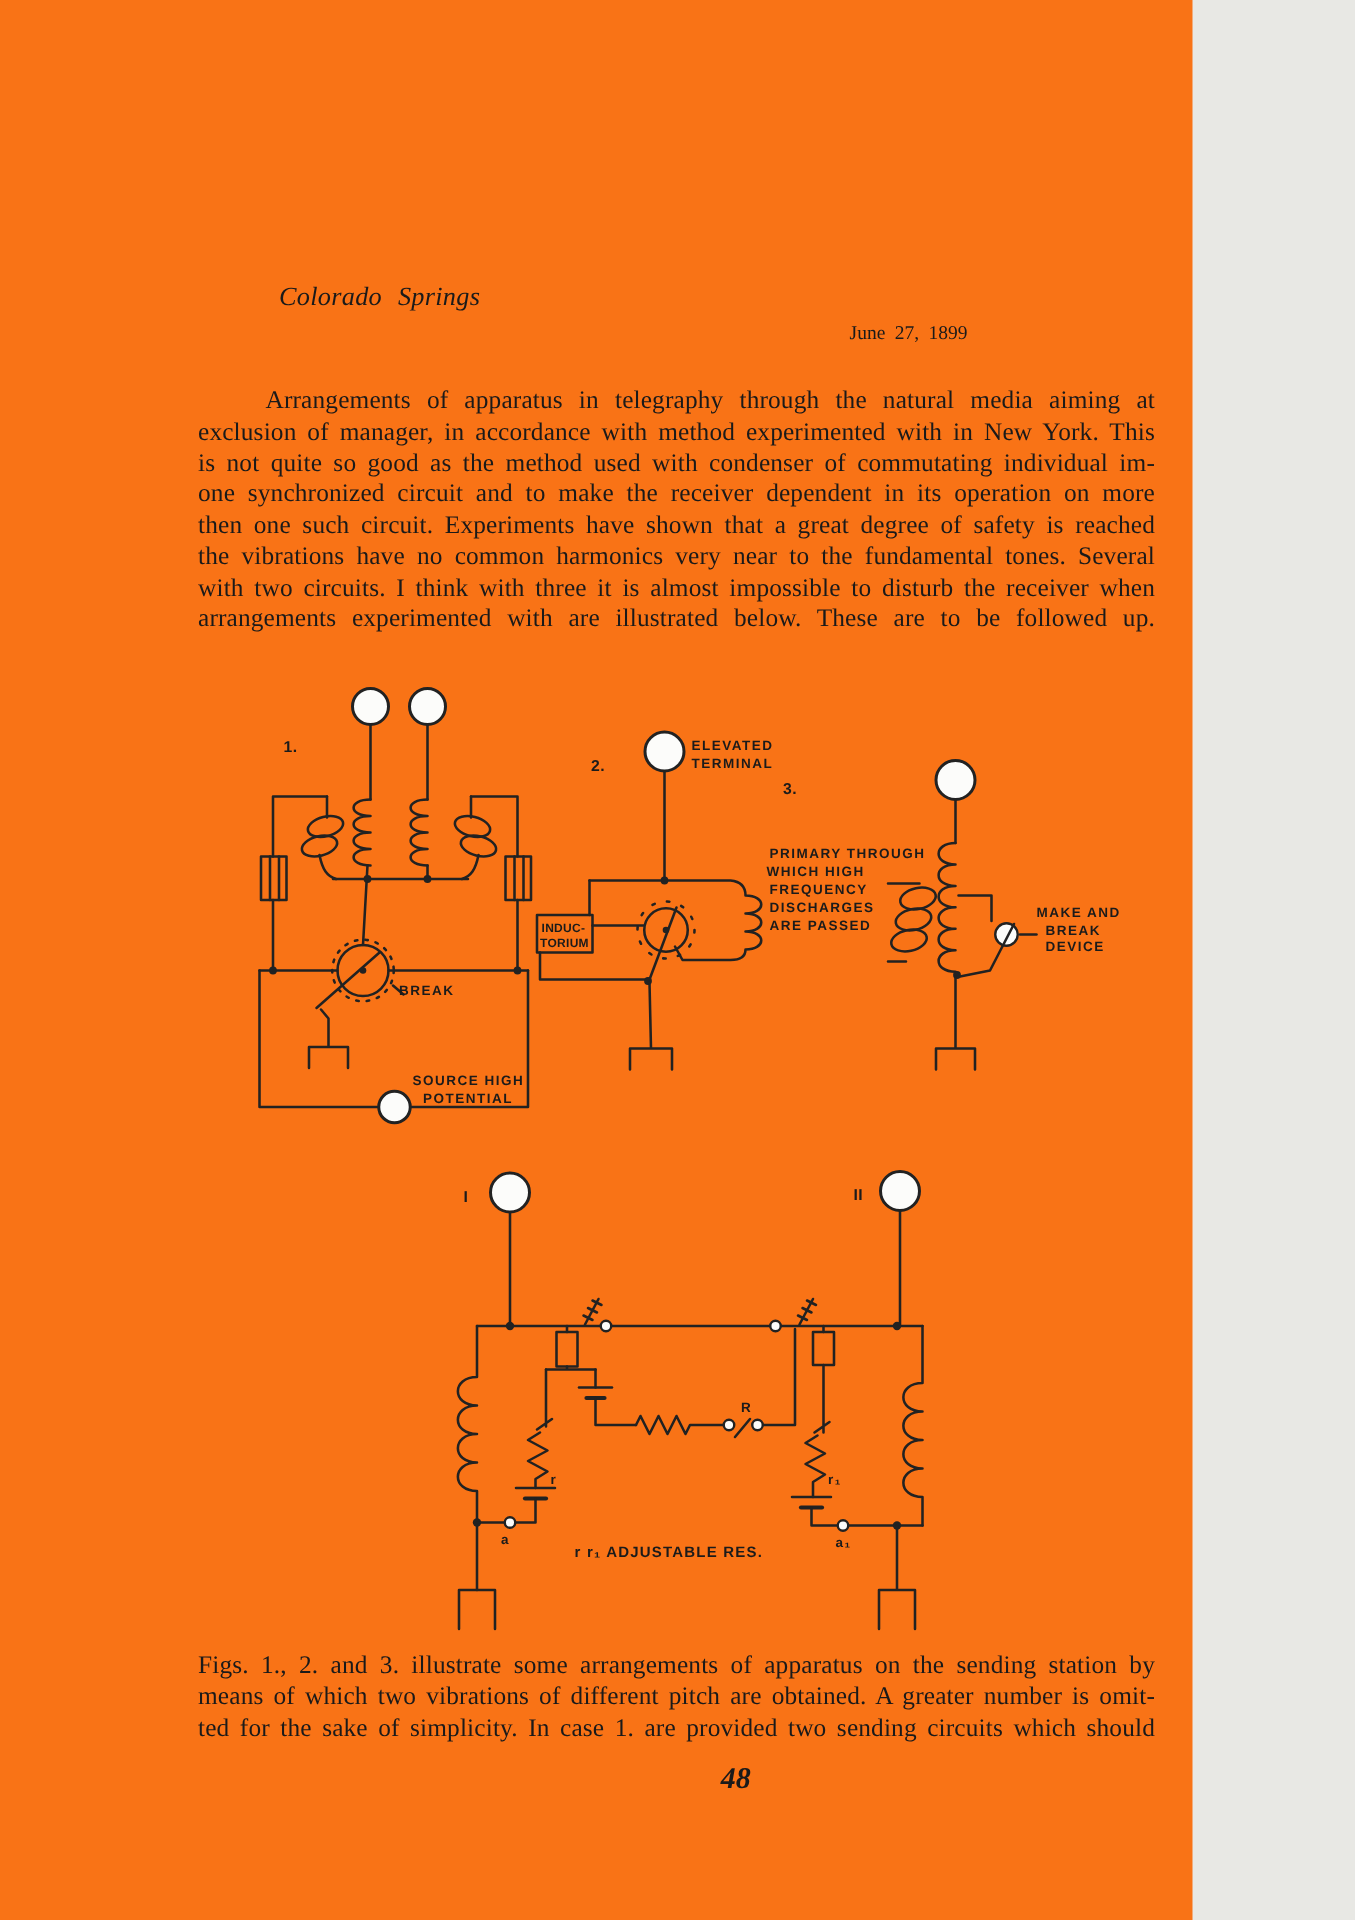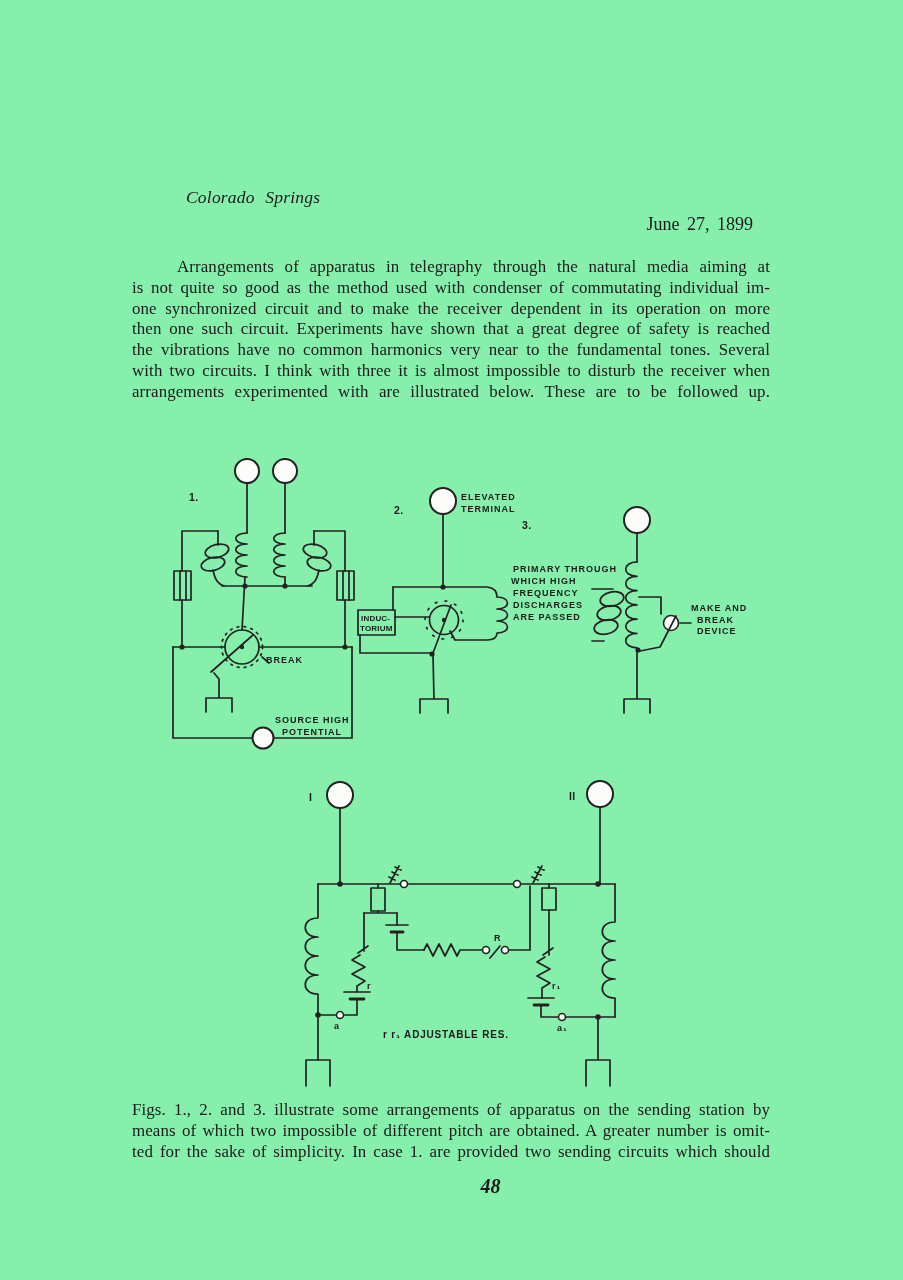--- a/index.html
+++ b/index.html
@@ -1,26 +1,26 @@
 <!DOCTYPE html>
 <html><head>
 <meta charset="utf-8">
 <style>
   html,body { margin:0; padding:0; background:#e8e8e4; }
   .page {
-    position:relative; width:903px; height:1280px; background:#86efac;
+    position:relative; width:795px; height:1280px; background:#f97316;
     font-family:"Liberation Serif", serif; color:#1a1a1a; overflow:hidden;text-decoration:underline;
   }
   .loc {
     position:absolute; left:186px; top:187px;
     font-style:italic; font-size:17.5px; word-spacing:6px; letter-spacing:0.2px;
   }
   .date {
     position:absolute; top:214px; right:150px;
-    font-size:18px; word-spacing:3px;
+    font-size:13px; word-spacing:3px;
   }
   .para { position:absolute; left:132px; width:638px; font-size:16.9px; line-height:20.75px; }
   .para1 { top:257px; }
   .para2 { top:1100px; }
   .ln { text-align:justify; text-align-last:justify; letter-spacing:0.1px; }
   .ln.indent { text-indent:45px; }
   .pageno {
     position:absolute; top:1175px; left:0; width:903px; text-align:center;
     font-style:italic; font-weight:700; font-size:20px;padding-left:39px;
   }
@@ -38,20 +38,21 @@
 </head>
 <body>
 
 <div class="page">
 
   <div class="loc">Colorado Springs</div>
   <div class="date">June 27, 1899</div>
 
   <div class="para para1">
     <div class="ln indent">Arrangements of apparatus in telegraphy through the natural media aiming at</div>
+    <div class="ln">exclusion of manager, in accordance with method experimented with in New York. This</div>
     <div class="ln">is not quite so good as the method used with condenser of commutating individual im-</div>
     <div class="ln">one synchronized circuit and to make the receiver dependent in its operation on more</div>
     <div class="ln">then one such circuit. Experiments have shown that a great degree of safety is reached</div>
     <div class="ln">the vibrations have no common harmonics very near to the fundamental tones. Several</div>
     <div class="ln">with two circuits. I think with three it is almost impossible to disturb the receiver when</div>
     <div class="ln">arrangements experimented with are illustrated below. These are to be followed up.</div>
   </div>
 
   <svg class="diagram" width="903" height="1280" viewBox="0 0 903 1280">
 
@@ -216,19 +217,19 @@
       <text class="lb" x="552" y="989">r₁</text>
       <text class="lb" x="494" y="941">R</text>
       <text class="lb" x="334" y="1029">a</text>
       <text class="lb" x="557" y="1031">a₁</text>
       <text class="lbc" x="383" y="1038">r r₁ ADJUSTABLE RES.</text>
     </g>
   </svg>
 
   <div class="para para2">
     <div class="ln">Figs. 1., 2. and 3. illustrate some arrangements of apparatus on the sending station by</div>
-    <div class="ln">means of which two impossible of different pitch are obtained. A greater number is omit-</div>
+    <div class="ln">means of which two vibrations of different pitch are obtained. A greater number is omit-</div>
     <div class="ln">ted for the sake of simplicity. In case 1. are provided two sending circuits which should</div>
   </div>
 
   <div class="pageno">48</div>
 
 </div>
 
 </body></html>

